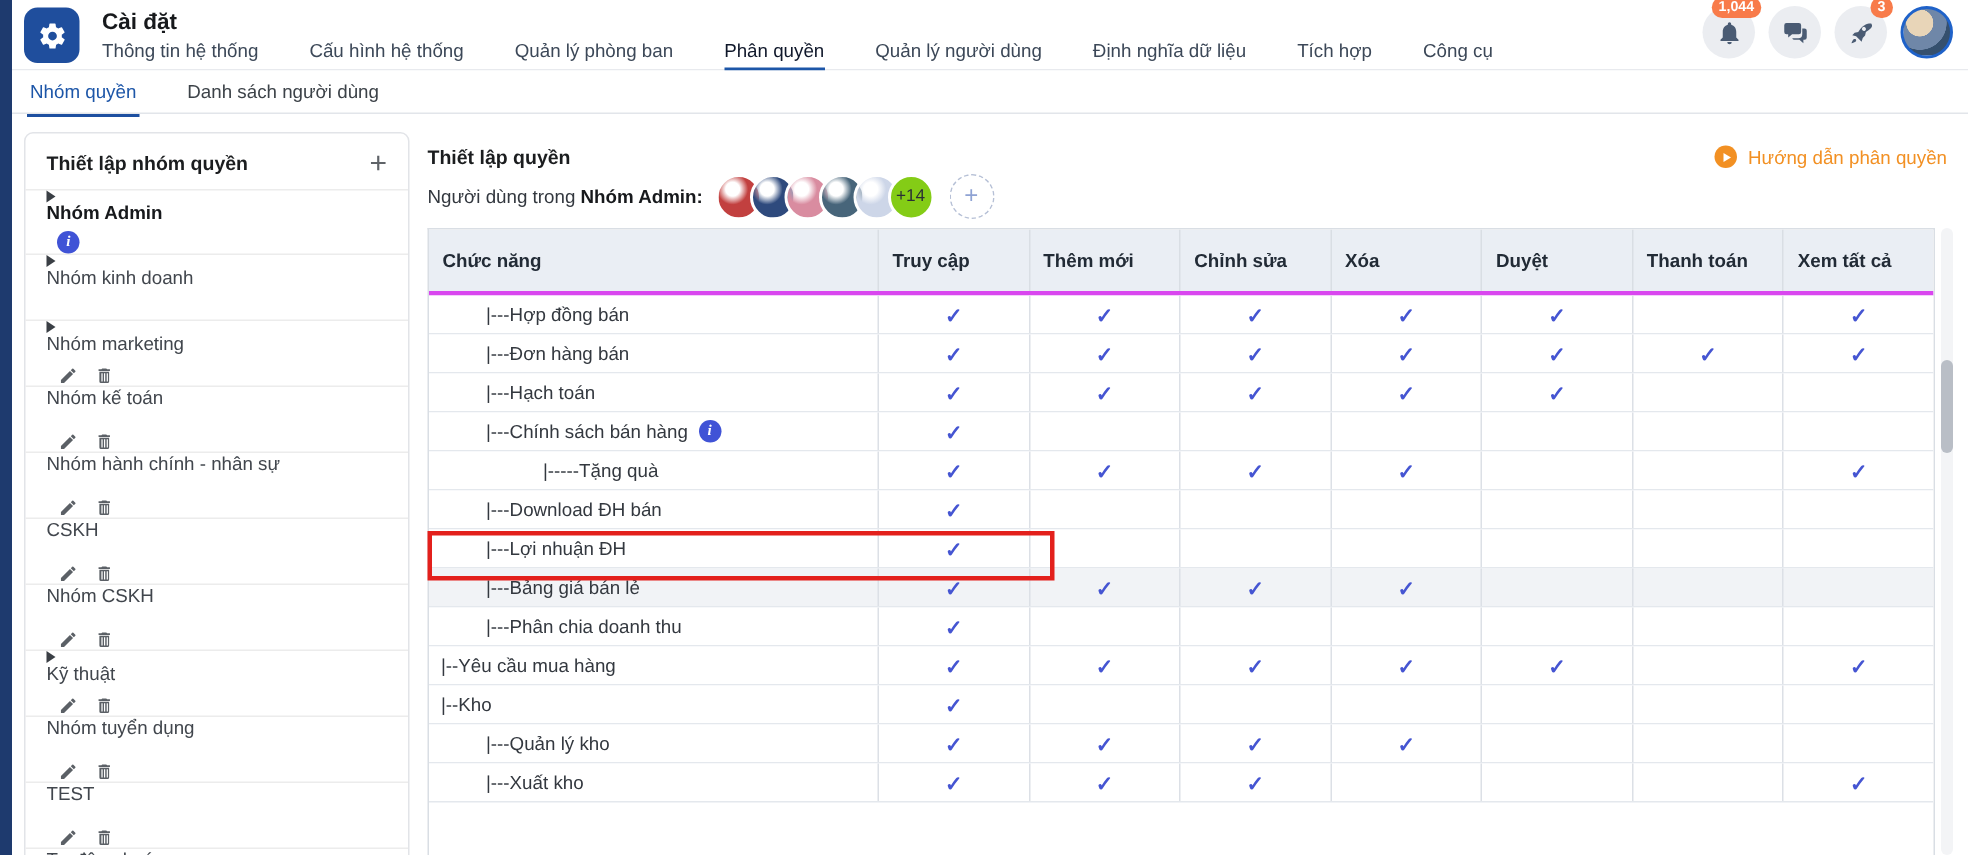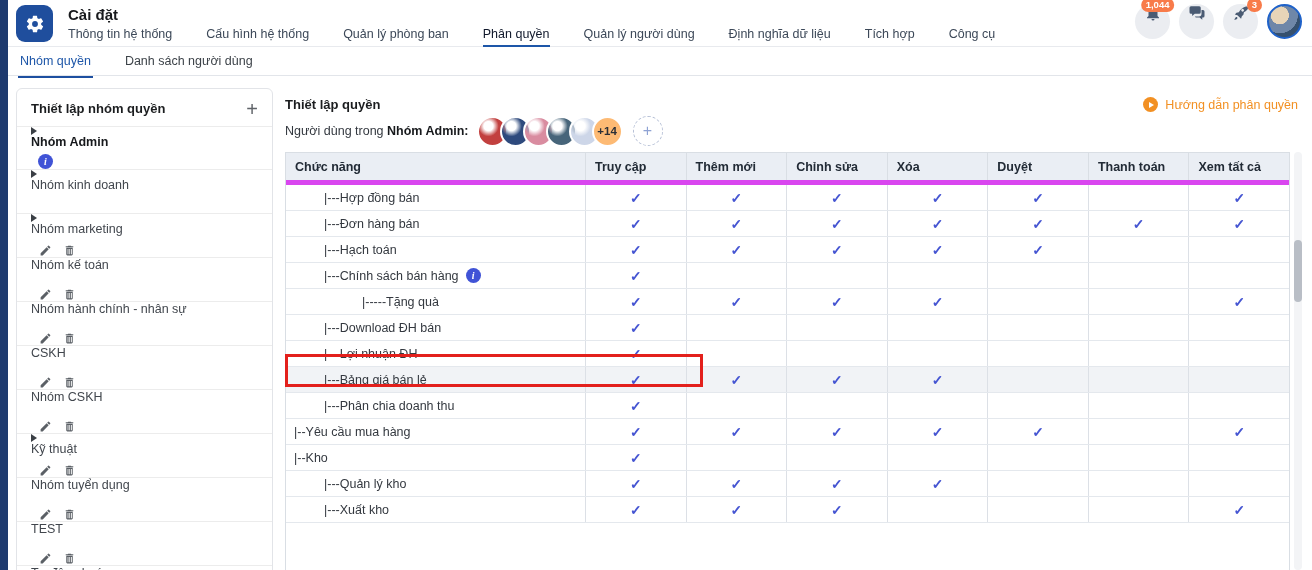--- a/index.html
+++ b/index.html
@@ -14,21 +14,21 @@
   .gear-btn { position:absolute; left:8px; top:5px; width:37px; height:37px; border-radius:9px;
     background:#1f4e9d; display:flex; align-items:center; justify-content:center; cursor:pointer; }
   .gear-btn svg { width:20px; height:20px; fill:#fff; }
   .app-title { position:absolute; left:60px; top:6px; font-size:15px; font-weight:bold; color:#17191c; }
   .tabs { position:absolute; left:60px; top:27px; display:flex; gap:34px; height:20px; }
   .tab { font-size:12.5px; color:#3c4858; padding-bottom:5px; cursor:pointer; white-space:nowrap; }
   .tab.active { color:#0f172a; border-bottom:2px solid #1d56a8; }
 
   .top-icons { position:absolute; right:10px; top:4px; display:flex; gap:9px; align-items:center; }
   .icon-circle { position:relative; width:35px; height:35px; border-radius:50%; background:#ebedf1;
-    display:flex; align-items:flex-start; justify-content:center; cursor:pointer; }
+    display:flex; align-items:center; justify-content:center; cursor:pointer; }
   .icon-circle svg { width:18px; height:18px; fill:#4a5b73; }
   .badge { position:absolute; top:-6px; left:50%; transform:translateX(-35%); background:#f87b4a; color:#fff;
     font-size:9.5px; font-weight:bold; border-radius:9px; padding:2px 5px; line-height:1; white-space:nowrap; }
   .badge.small { left:auto; right:-4px; transform:none; }
   .avatar-top { width:35px; height:35px; border-radius:50%; border:2px solid #1f62c9; cursor:pointer;
     background:radial-gradient(circle at 35% 30%, #e8d5b8 0 30%, #6f87a8 31% 60%, #35506e 61%); }
 
   
   .subnav { position:absolute; left:8px; top:47px; right:0; height:29px; border-bottom:1px solid #e2e5ea; background:#fff; }
   .subnav-inner { display:flex; gap:30px; padding-left:10px; }
@@ -60,29 +60,29 @@
   .play-circle { width:15px; height:15px; border-radius:50%; background:#f29023; display:flex; align-items:center; justify-content:center; }
   .play-circle::after { content:""; width:0; height:0; border-left:5px solid #fff; border-top:3.5px solid transparent; border-bottom:3.5px solid transparent; margin-left:1px; }
   .guide-text { font-size:12.5px; color:#f29023; }
 
   .users-row { position:absolute; left:285px; top:113px; display:flex; align-items:center; height:36px; }
   .users-label { font-size:12.5px; color:#33383f; margin-right:8px; }
   .users-label b { color:#17191c; }
   .avatar-stack { display:flex; align-items:center; }
   .ava { width:31px; height:31px; border-radius:50%; border:2px solid #fff; margin-left:-8px; flex:none; }
   .ava:first-child { margin-left:0; }
-  .more-circle { width:31px; height:31px; border-radius:50%; background:#fdba74; border:2px solid #fff; margin-left:-8px;
-    display:flex; align-items:center; justify-content:center; font-size:11.5px; font-weight:bold; color:#2a2f36; }
+  .more-circle { width:31px; height:31px; border-radius:50%; background:#84cc16; border:2px solid #fff; margin-left:-8px;
+    display:flex; align-items:center; justify-content:center; font-size:11.5px; font-weight:normal; color:#2a2f36; }
   .add-user { width:30px; height:30px; border-radius:50%; border:1.6px dashed #b6c0d6; margin-left:10px;
     display:flex; align-items:center; justify-content:center; color:#8fa3d4; font-size:16px; cursor:pointer; }
 
   
   .ptable { position:absolute; left:285px; top:152px; width:1005px; height:418px;
     border:1px solid #d9dee4; border-bottom:none; overflow:hidden; background:#fff; }
-  .thead { display:flex; height:32px; background:#eaeef4; border-bottom:5px solid #d946ef; }
+  .thead { display:flex; height:44px; background:#eaeef4; border-bottom:3px solid #d946ef; }
   .hcell { flex:1 1 0; font-size:12.5px; font-weight:bold; color:#222b36; display:flex; align-items:center;
     padding-left:9px; border-right:1px solid #d9dee4; white-space:nowrap; }
   .hcell:last-child { border-right:none; }
   .hcell.namecol { flex:0 0 300px; }
   .trow { display:flex; height:26px; background:#fff; border-bottom:1px solid #e4e8ed; }
   .trow.shaded { background:#f1f3f6; }
   .tcell { flex:1 1 0; border-right:1px solid #dce0e6; display:flex; align-items:center; justify-content:center; }
   .tcell:last-child { border-right:none; }
   .tcell.name { flex:0 0 300px; justify-content:flex-start; font-size:12.5px; color:#33383f; white-space:nowrap; }
   .tcell.name.ind1 { padding-left:8px; } .tcell.name.ind2 { padding-left:38px; } .tcell.name.ind3 { padding-left:76px; }

